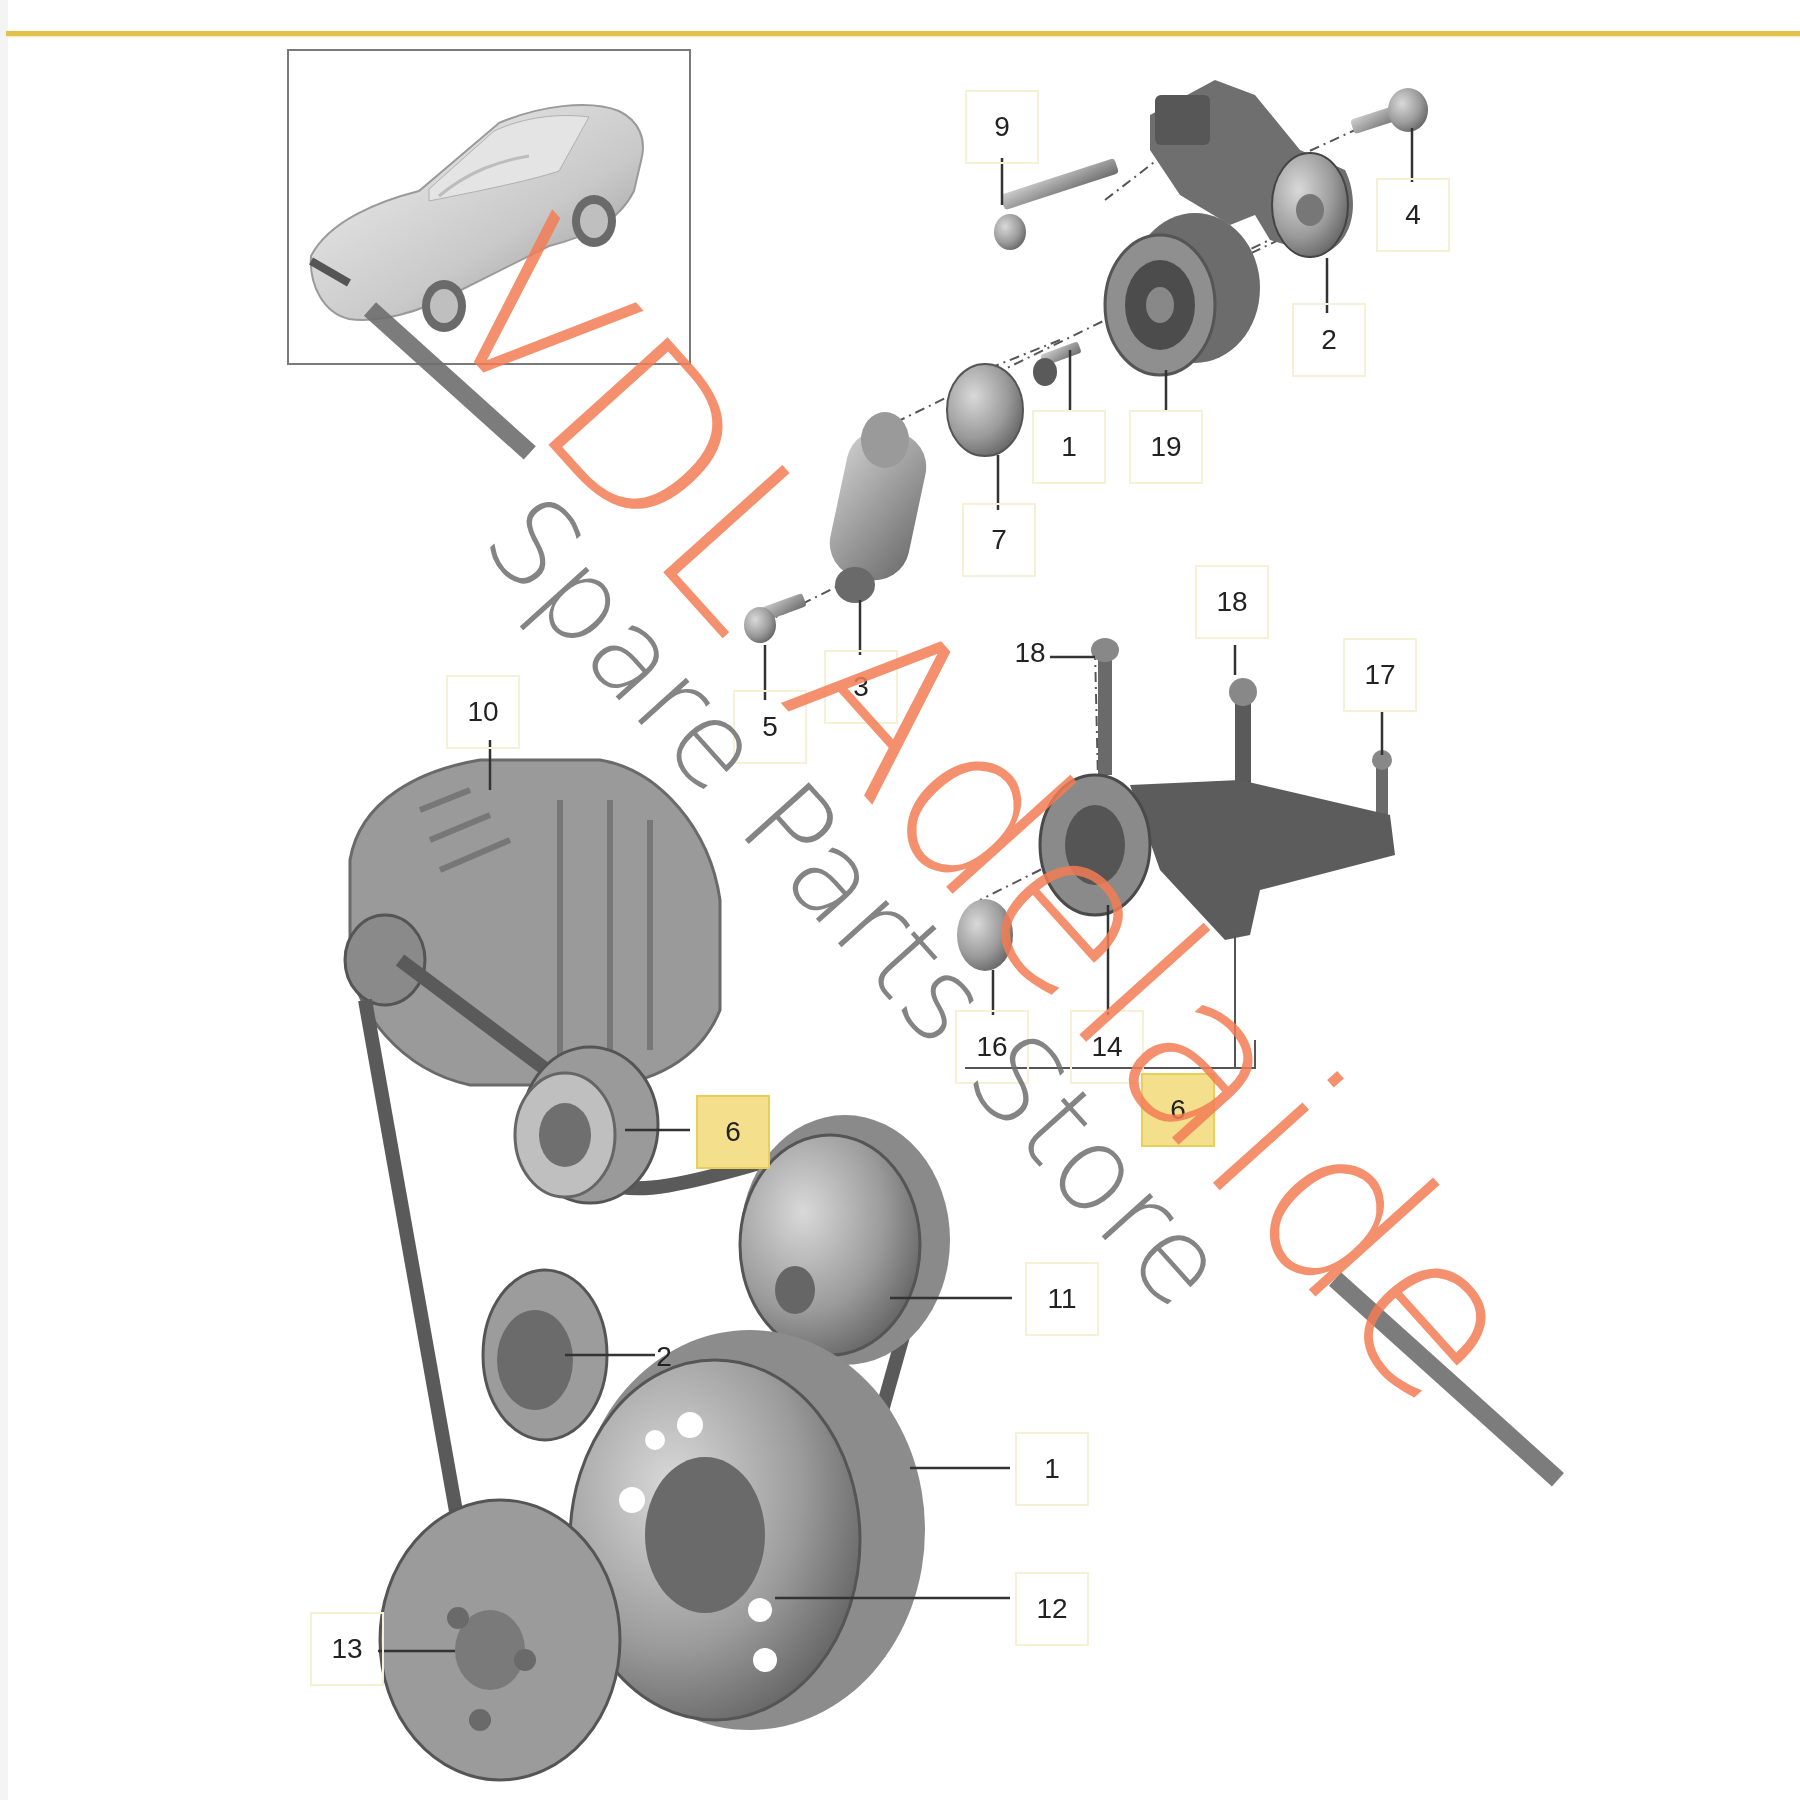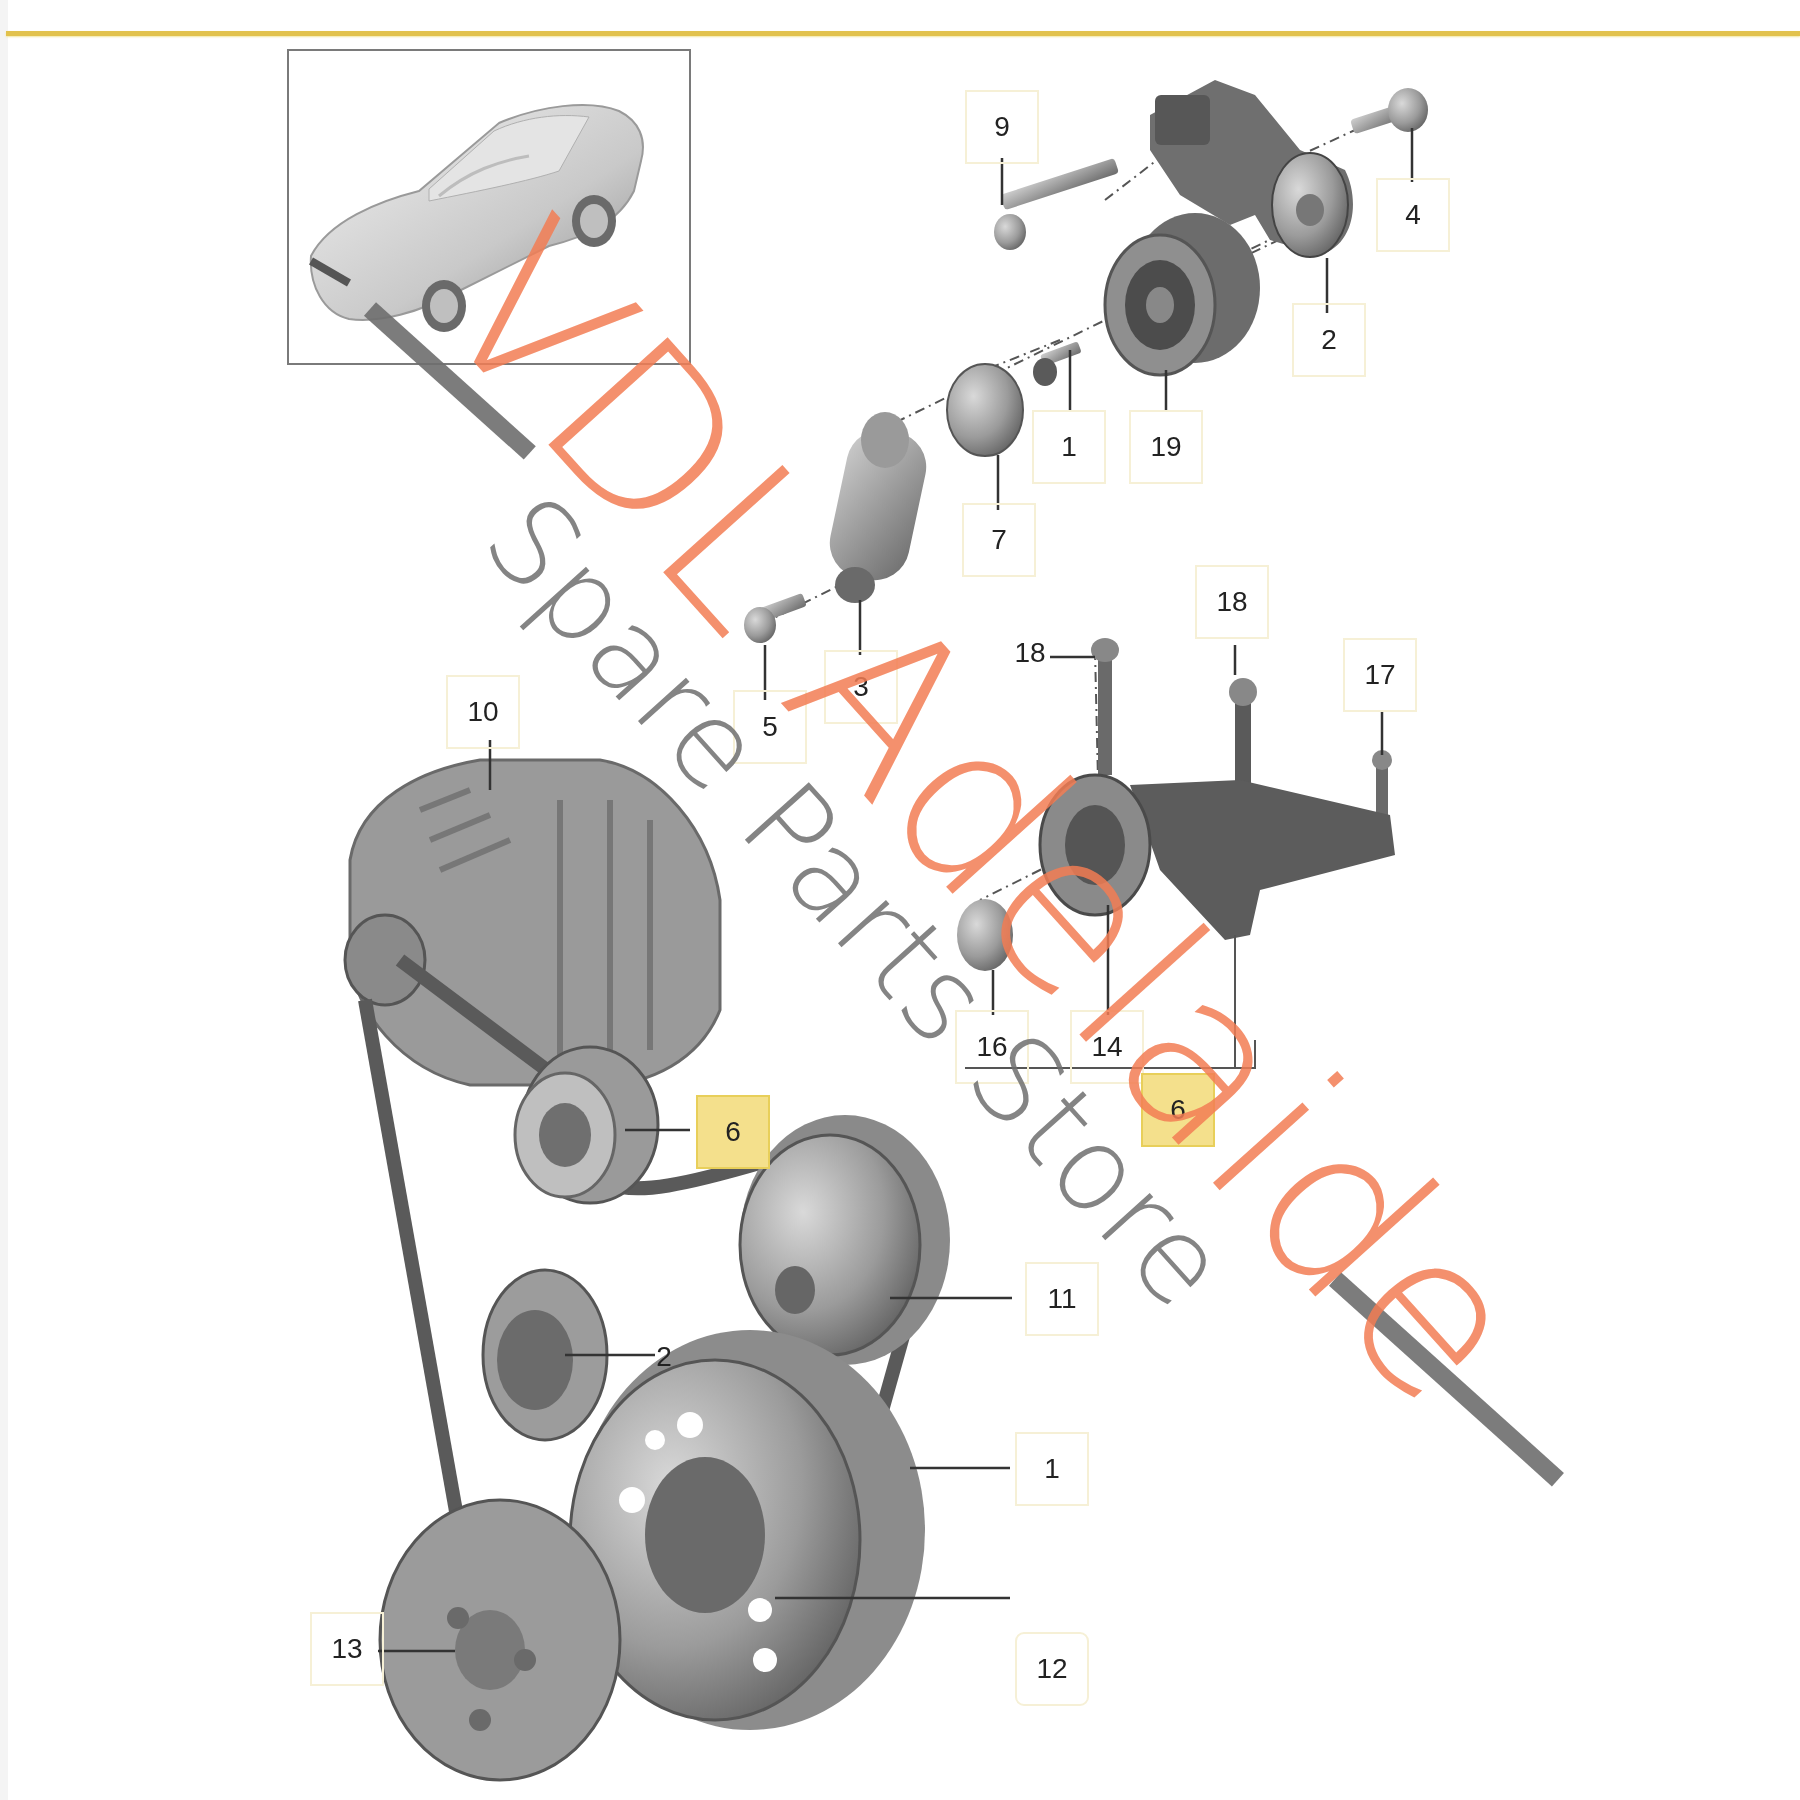--- a/index.html
+++ b/index.html
@@ -260,21 +260,21 @@
   </div>
 <div class="callout" style="left:1025px;top:1262px;">
     <span>11</span>
   </div>
 <div class="callout" style="left:627px;top:1320px;border-color:transparent;">
     <span>2</span>
   </div>
 <div class="callout" style="left:1015px;top:1432px;">
     <span>1</span>
   </div>
-<div class="callout" style="left:1015px;top:1632px;border-radius:9px;">
+<div class="callout" style="left:1015px;top:1572px;">
     <span>12</span>
   </div>
 <div class="callout" style="left:310px;top:1612px;">
     <span>13</span>
   </div>
 
 <div class="wm-bar" style="left:370px;top:300px;width:215px;transform:rotate(42deg);"></div>
 <div class="wm-bar" style="left:1335px;top:1270px;width:300px;transform:rotate(42deg);"></div>
 <div class="wm wm-main">VDL Adelaide</div>
 <div class="wm wm-sub">Spare Parts Store</div>

